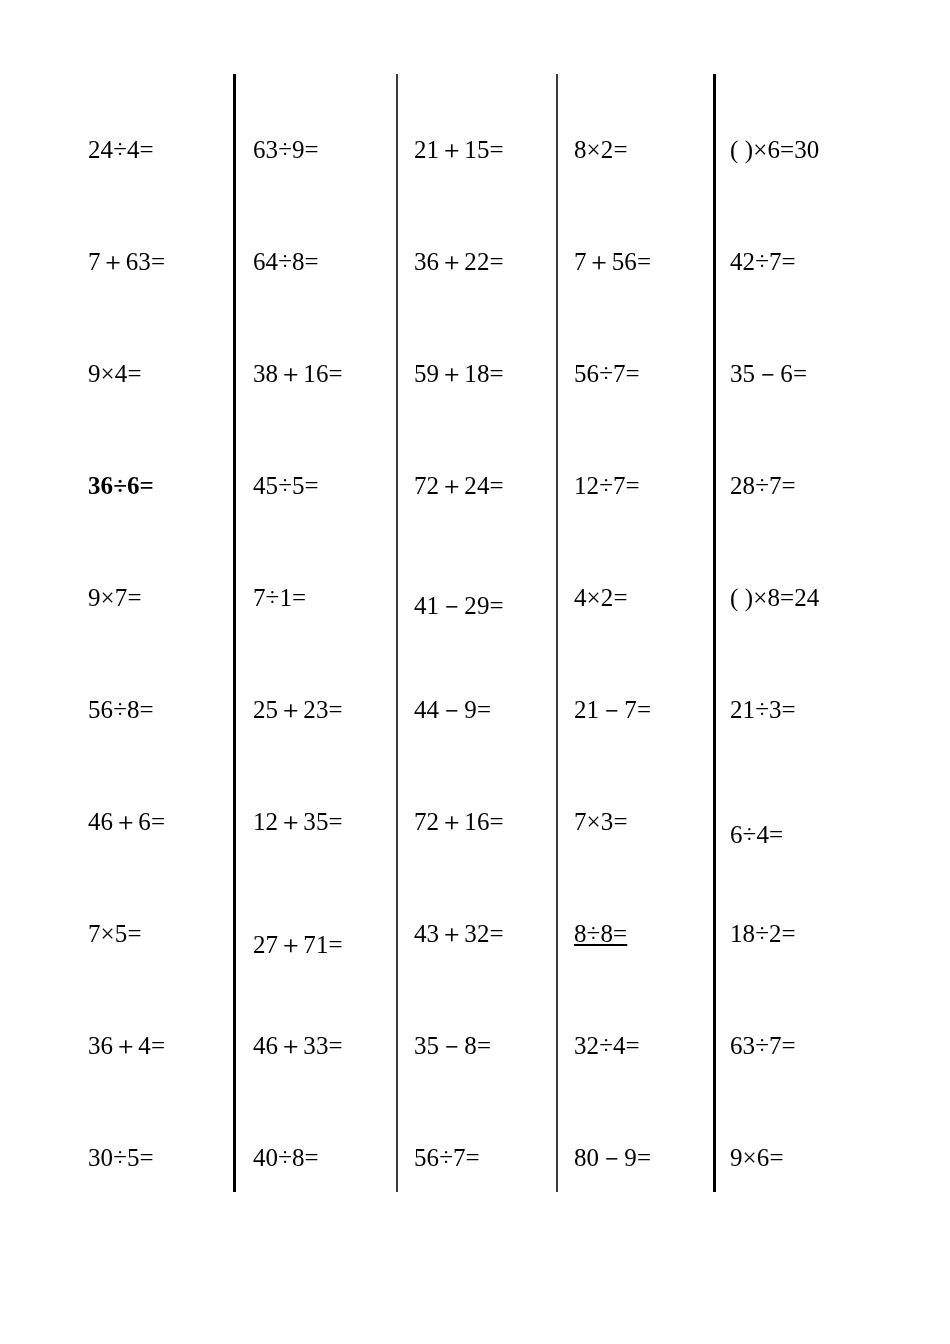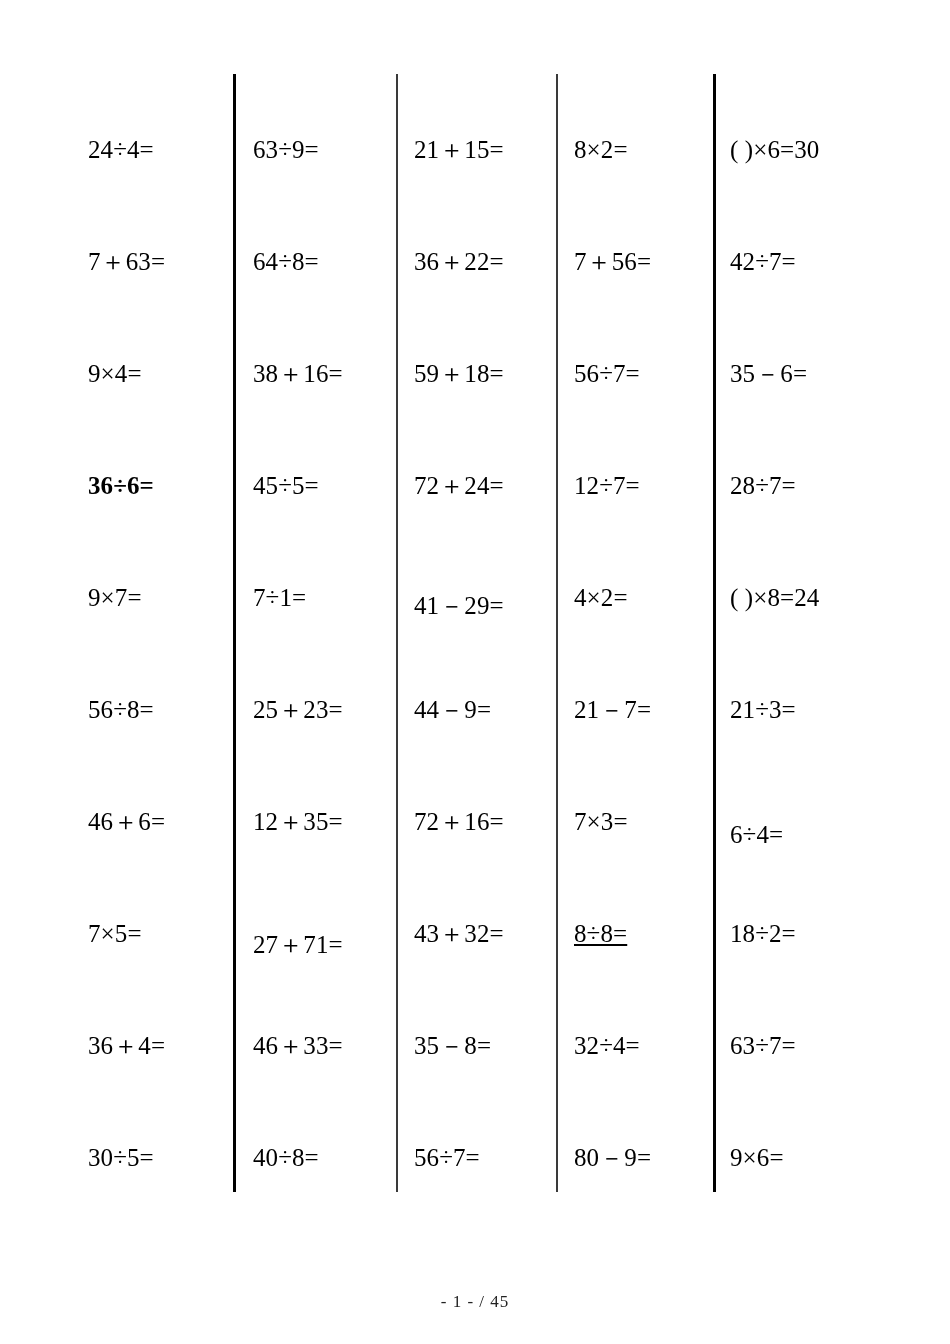--- a/index.html
+++ b/index.html
@@ -128,15 +128,14 @@
         <div class="cell" style="top: 392px;">28÷7=</div>
         <div class="cell" style="top: 504px;">(    )×8=24</div>
         <div class="cell" style="top: 616px;">21÷3=</div>
         <div class="cell" style="top: 708px; margin-top: 33px;">6÷4=</div>
         <div class="cell" style="top: 840px;">18÷2=</div>
         <div class="cell" style="top: 952px;">63÷7=</div>
         <div class="cell" style="top: 1064px;">9×6=</div>
       </div>
     </div>
 
-  <div id="footer">- 1 -  /  45</div>
 
 </div>
 
 </body></html>

